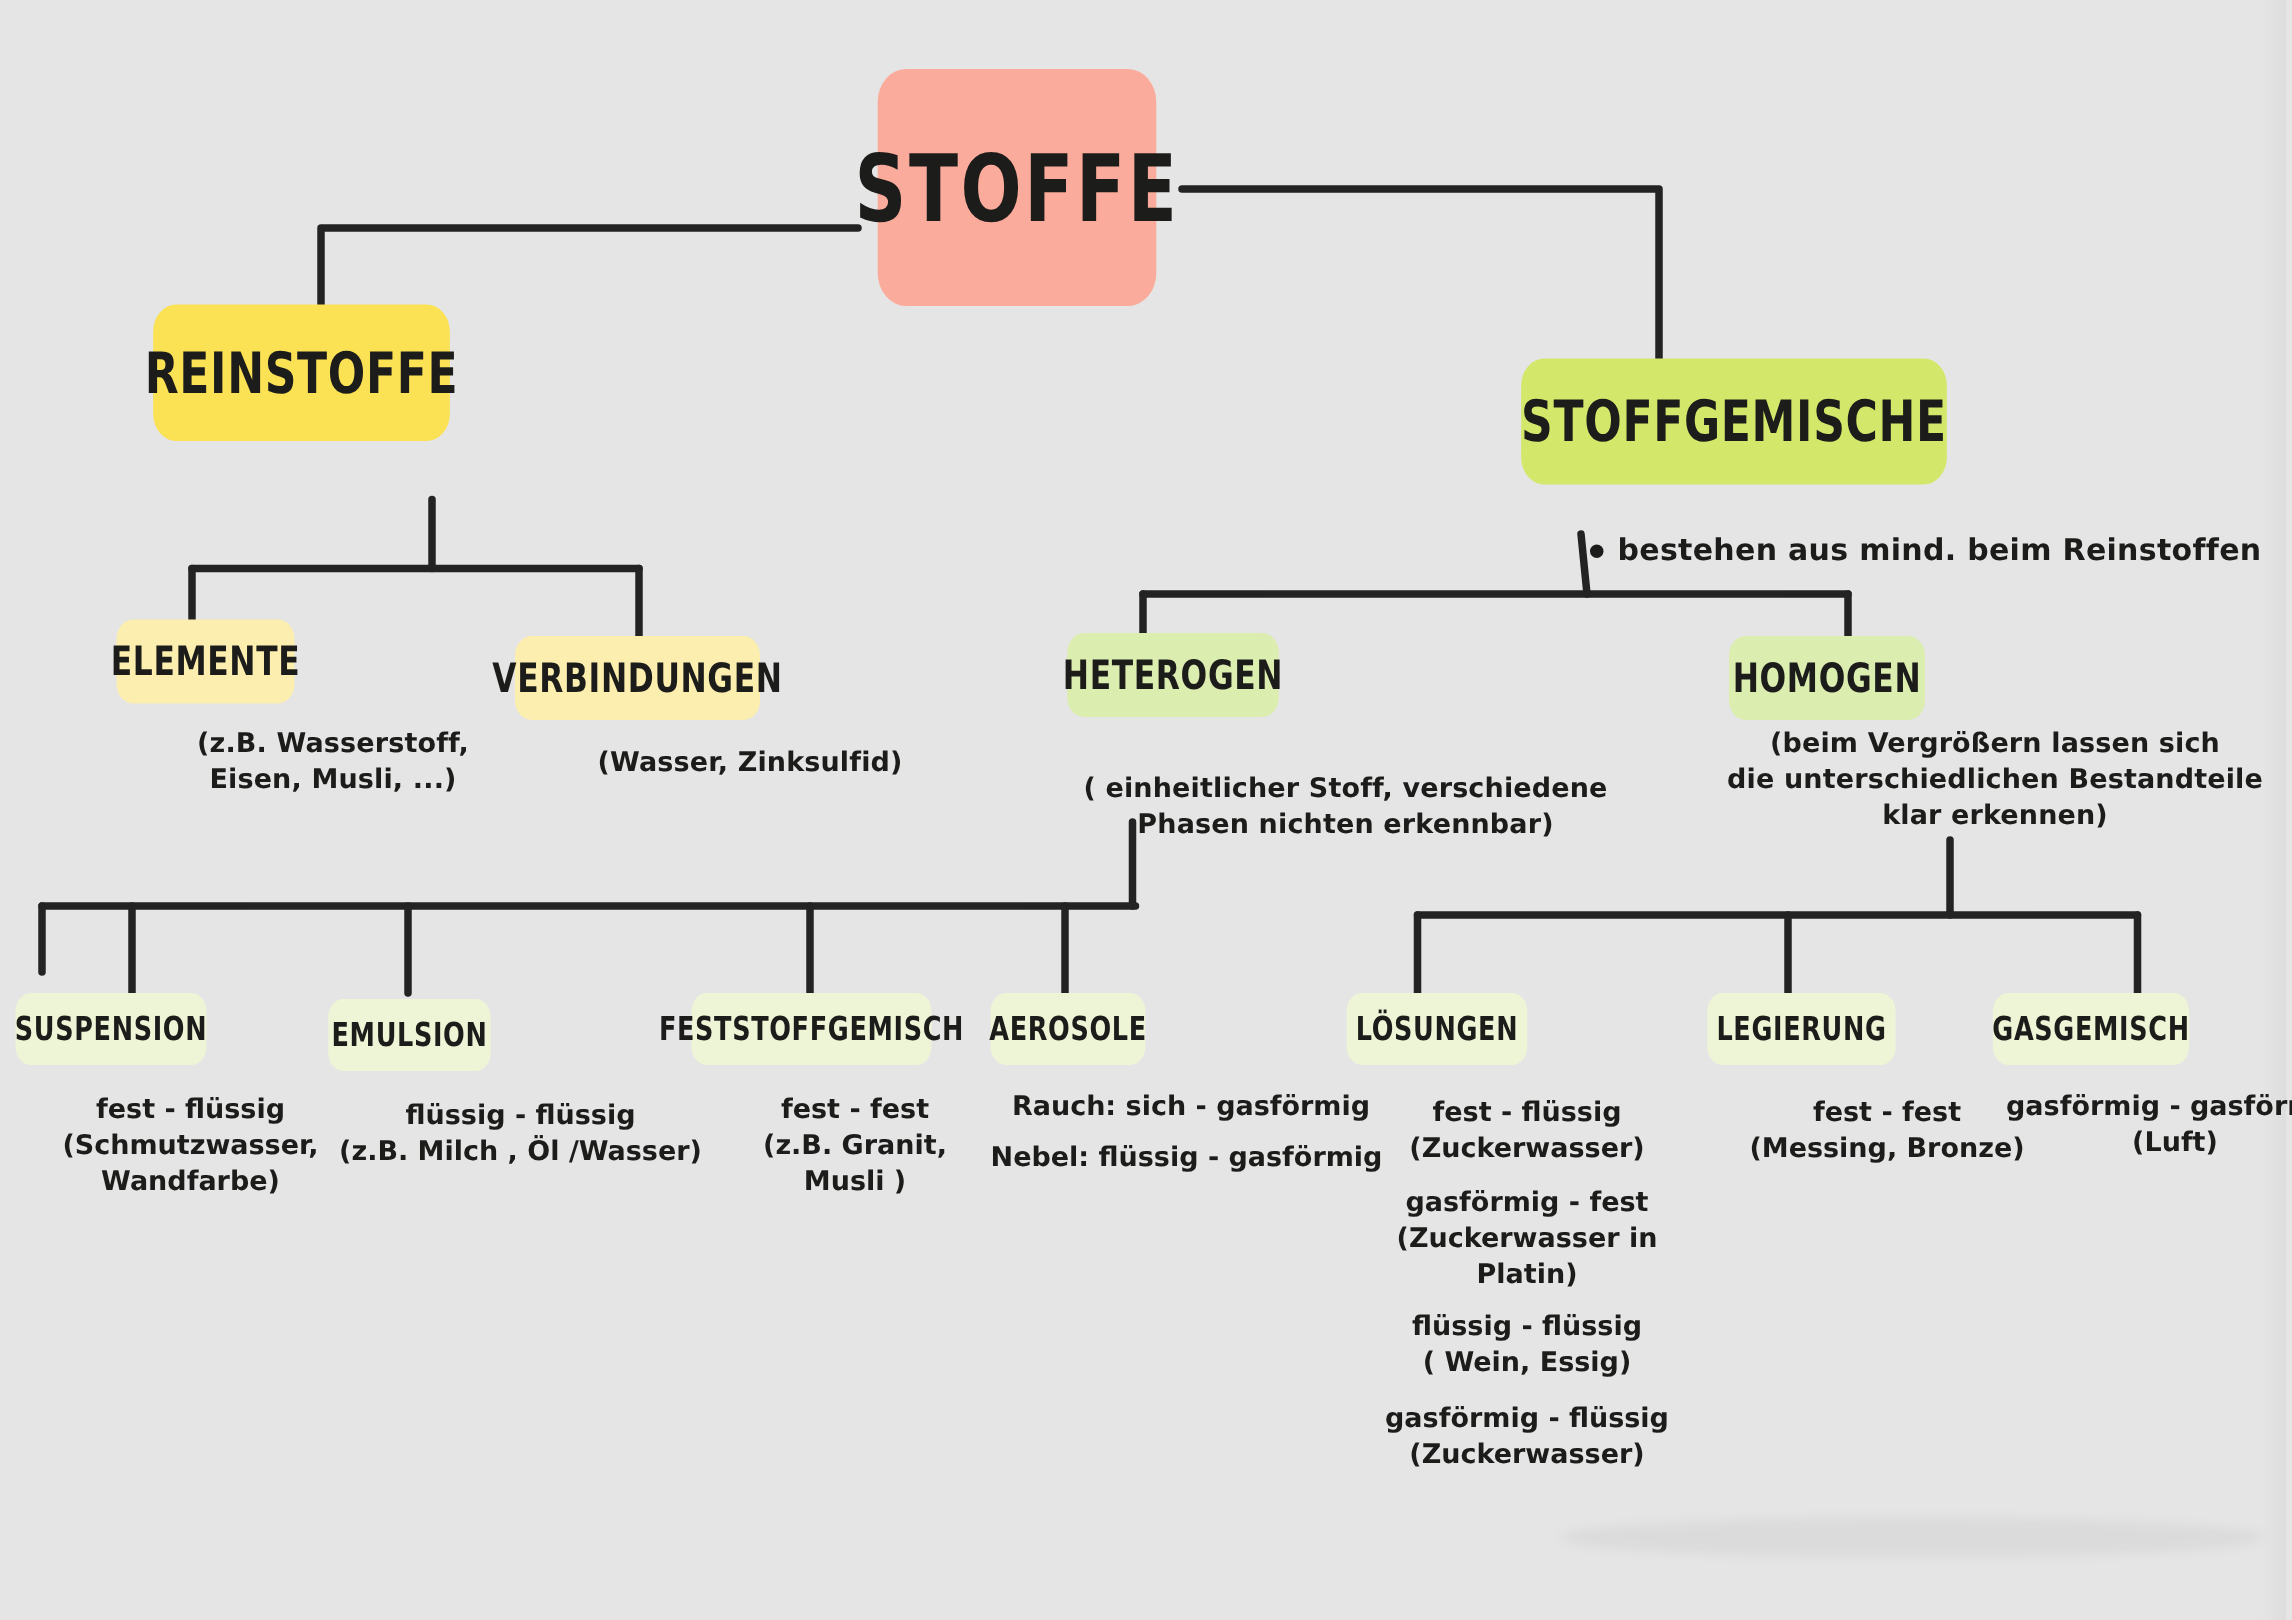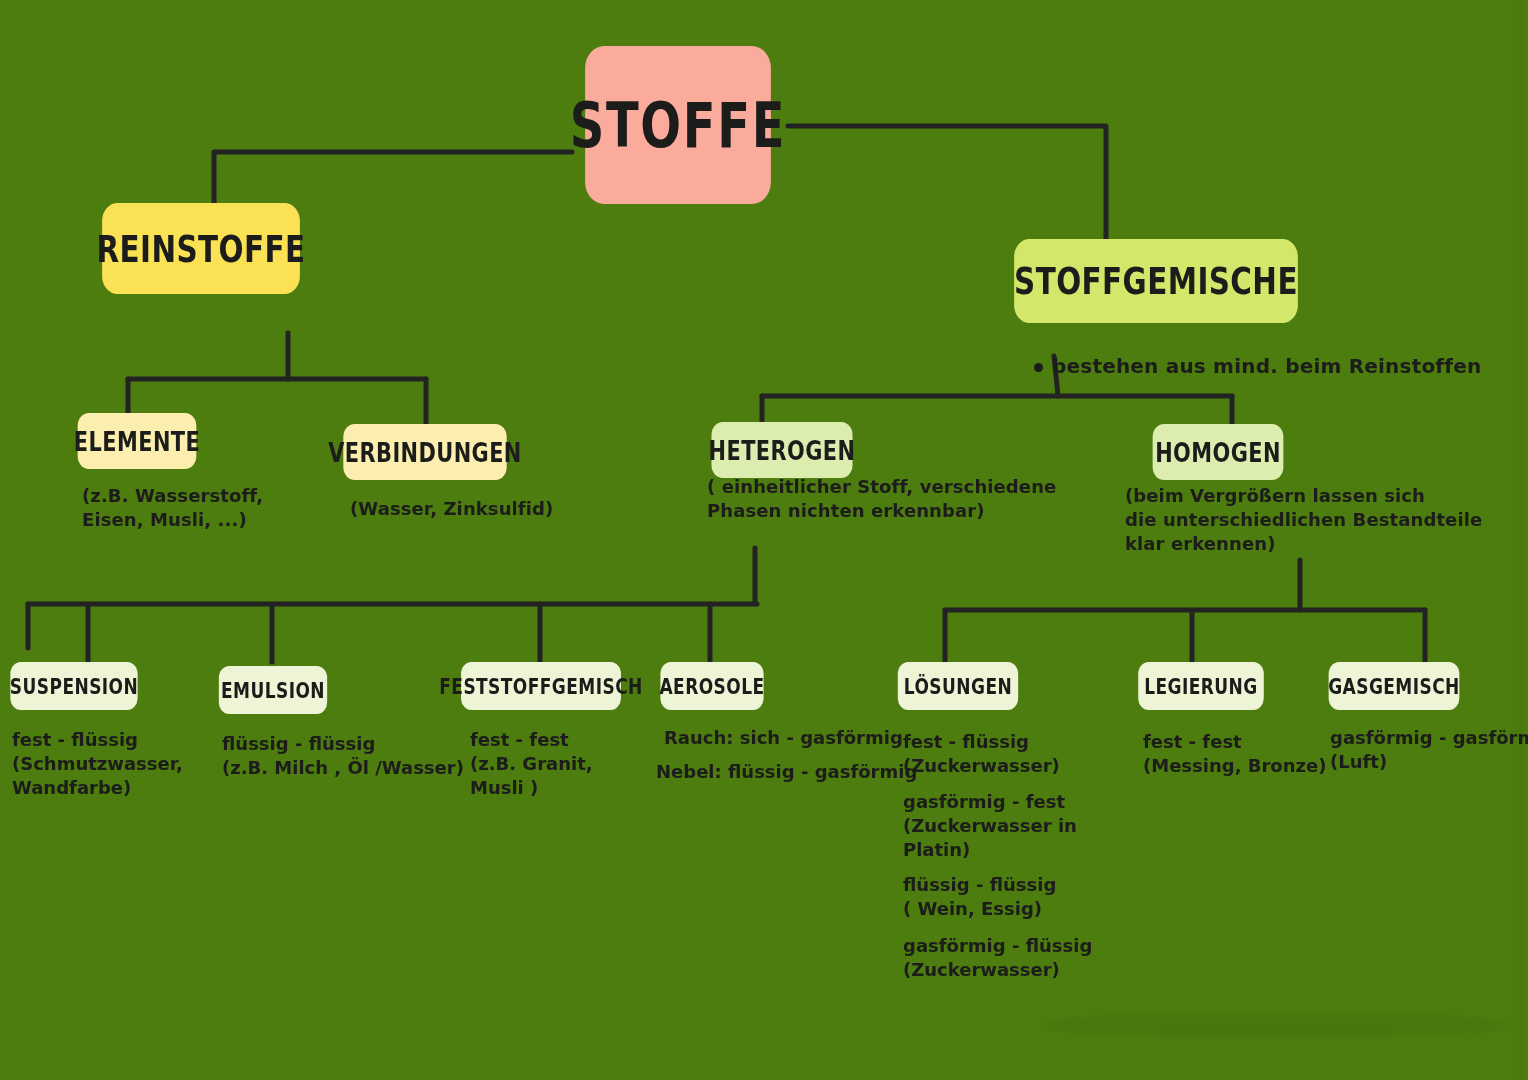--- a/index.html
+++ b/index.html
@@ -5,23 +5,24 @@
 <style>
   html, body {
     margin: 0;
     padding: 0;
     background: #ffffff;
   }
   #canvas {
     position: relative;
     width: 1528px;
     height: 1080px;
-    background: #4d7c0f;
+    background: #e5e5e5;
     overflow: hidden;
     font-family: "DejaVu Sans", "Liberation Sans", sans-serif;
+    text-align: center;
   }
   #wires {
     position: absolute;
     left: 0; top: 0;
     width: 1528px;
     height: 1080px;
     pointer-events: none;
   }
   .node {
     position: absolute;
@@ -161,21 +162,21 @@
 Eisen, Musli, ...)</div>
 
   <div class="node node-l2-yellow" style="left:330px; top:424px; width:190px; height:56px;">
     <span>VERBINDUNGEN</span>
   </div>
   <div class="note note-small" style="left:350px; top:497px; width:300px;">(Wasser, Zinksulfid)</div>
 
   <div class="node node-l2-green" style="left:700px; top:422px; width:164px; height:56px;">
     <span>HETEROGEN</span>
   </div>
-  <div class="note note-small" style="left:707px; top:475px; width:380px;">( einheitlicher Stoff, verschiedene
+  <div class="note note-small" style="left:707px; top:514px; width:380px;">( einheitlicher Stoff, verschiedene
 Phasen nichten erkennbar)</div>
 
   <div class="node node-l2-green" style="left:1142px; top:424px; width:152px; height:56px;">
     <span>HOMOGEN</span>
   </div>
   <div class="note note-small" style="left:1125px; top:484px; width:410px;">(beim Vergrößern lassen sich
 die unterschiedlichen Bestandteile
 klar erkennen)</div>
 
   <div class="node node-leaf" style="left:0px; top:662px; width:148px; height:48px;">

